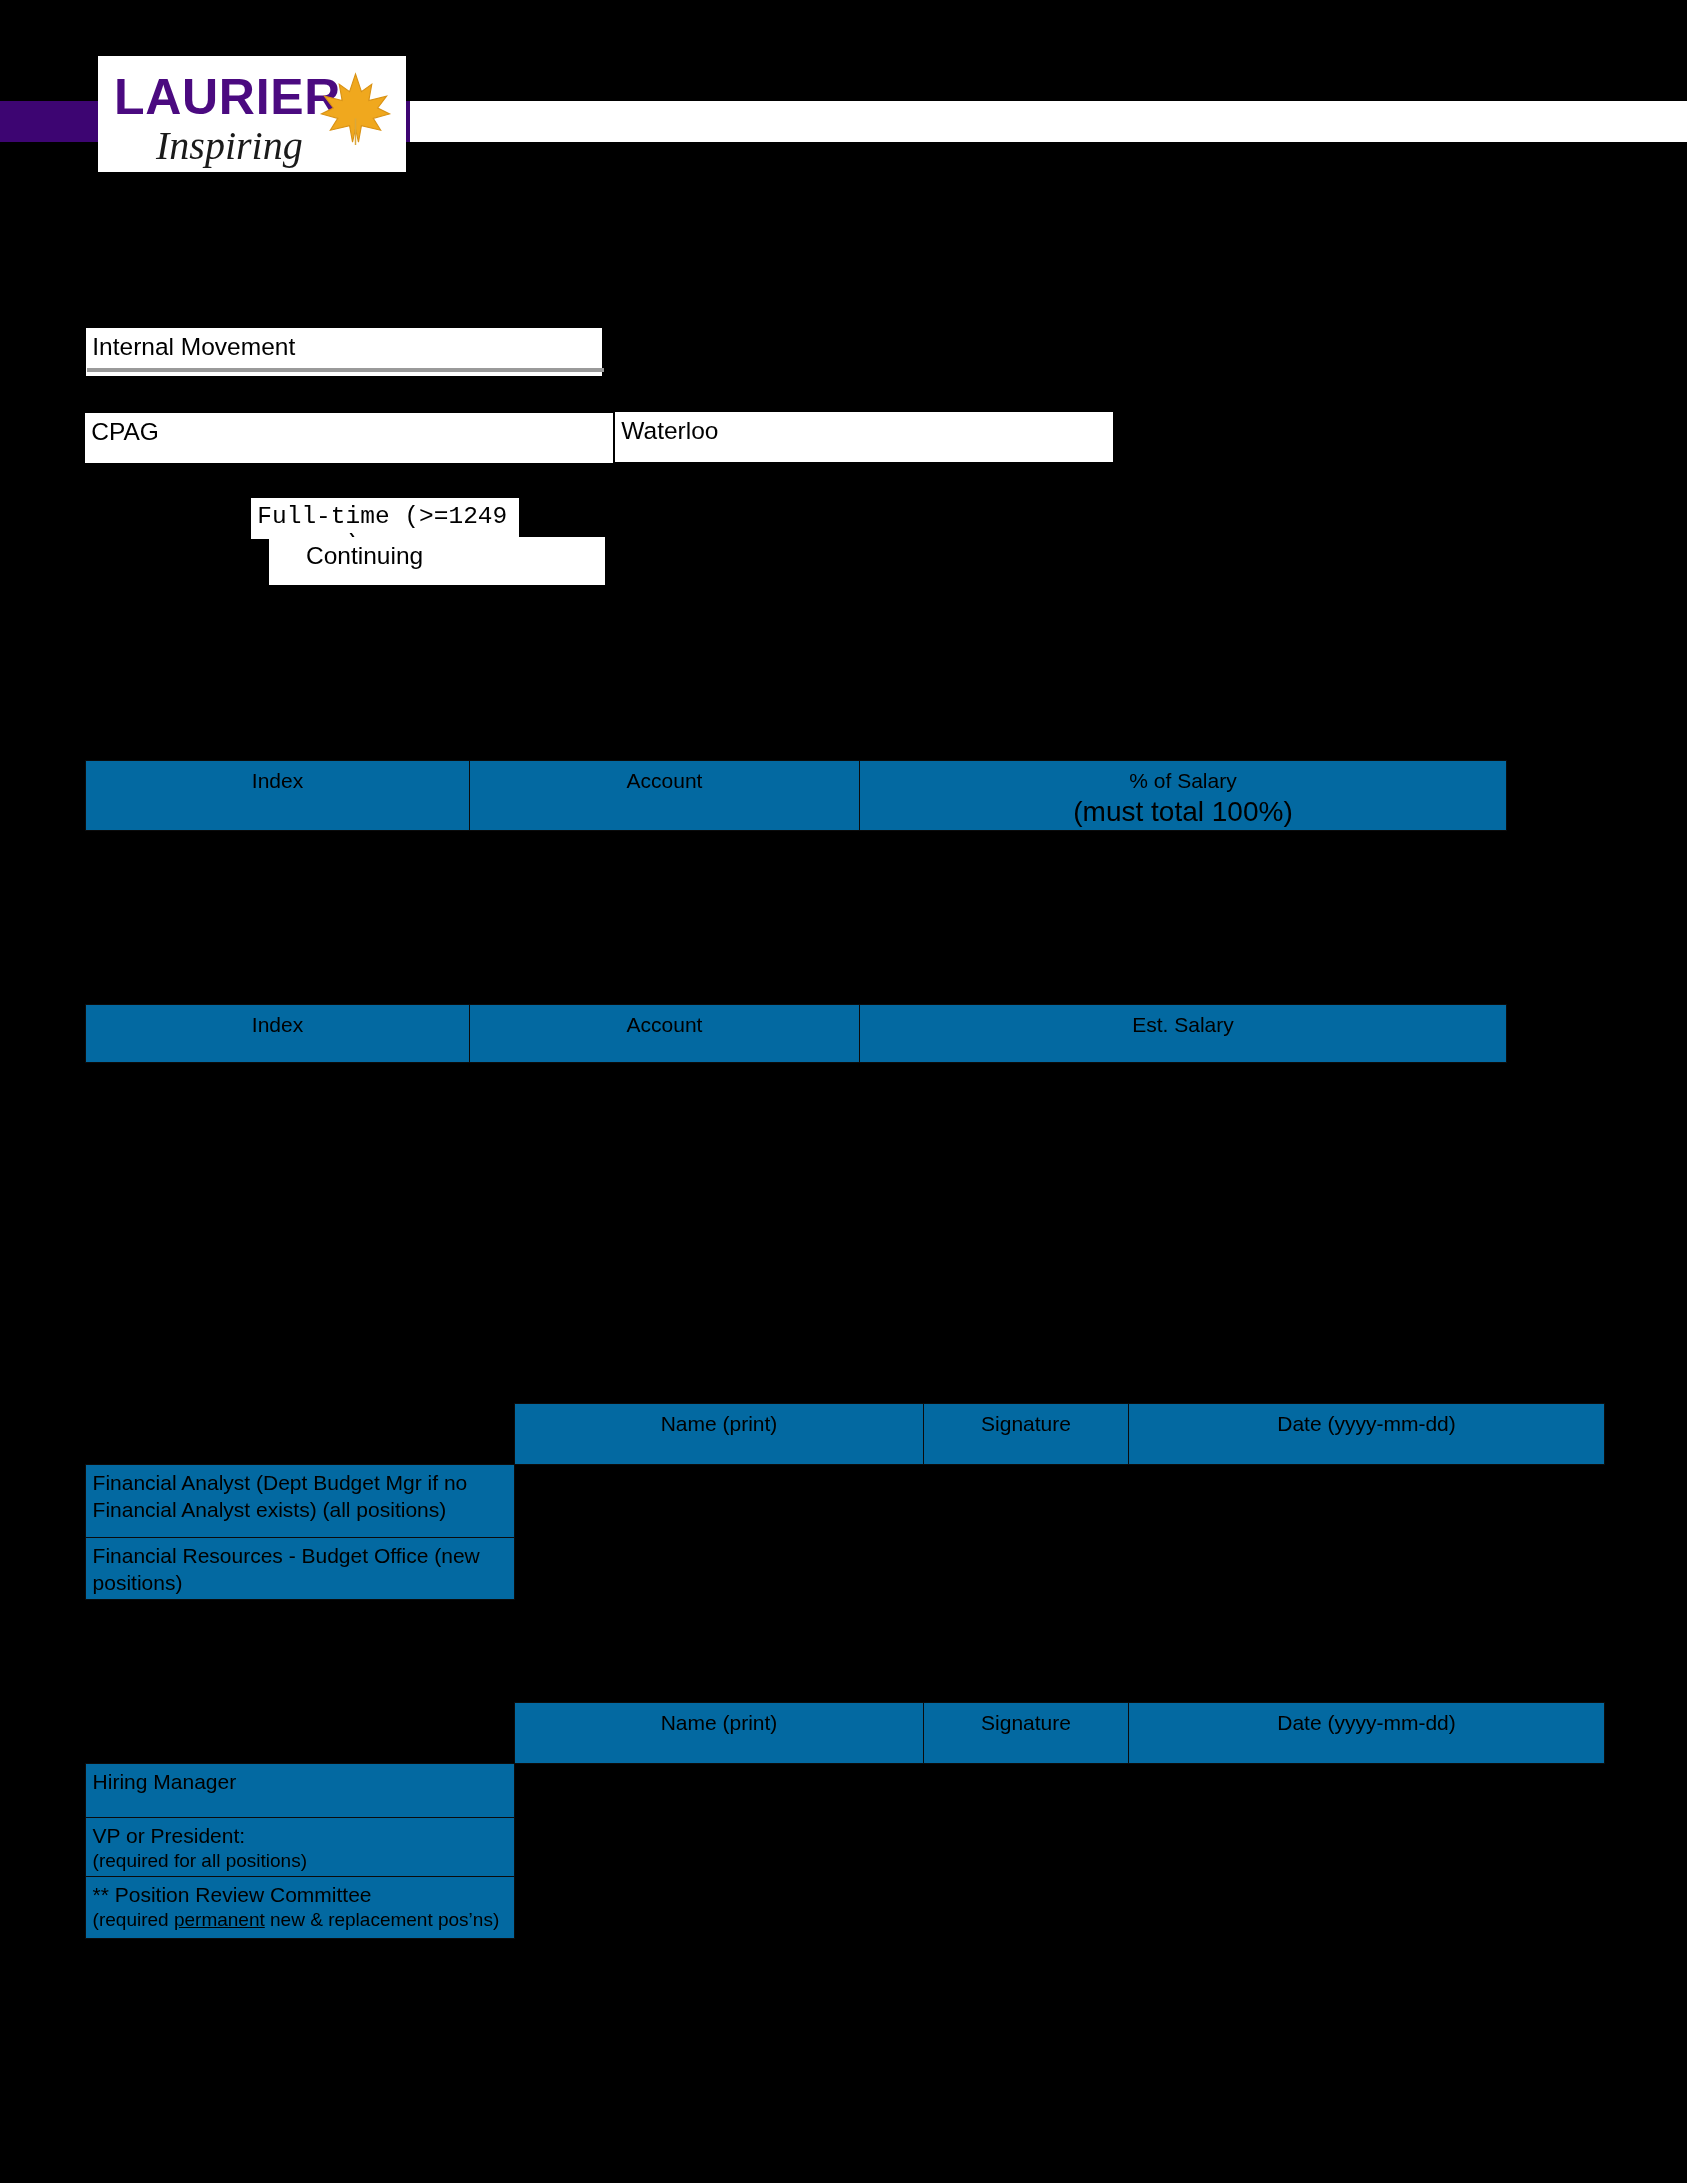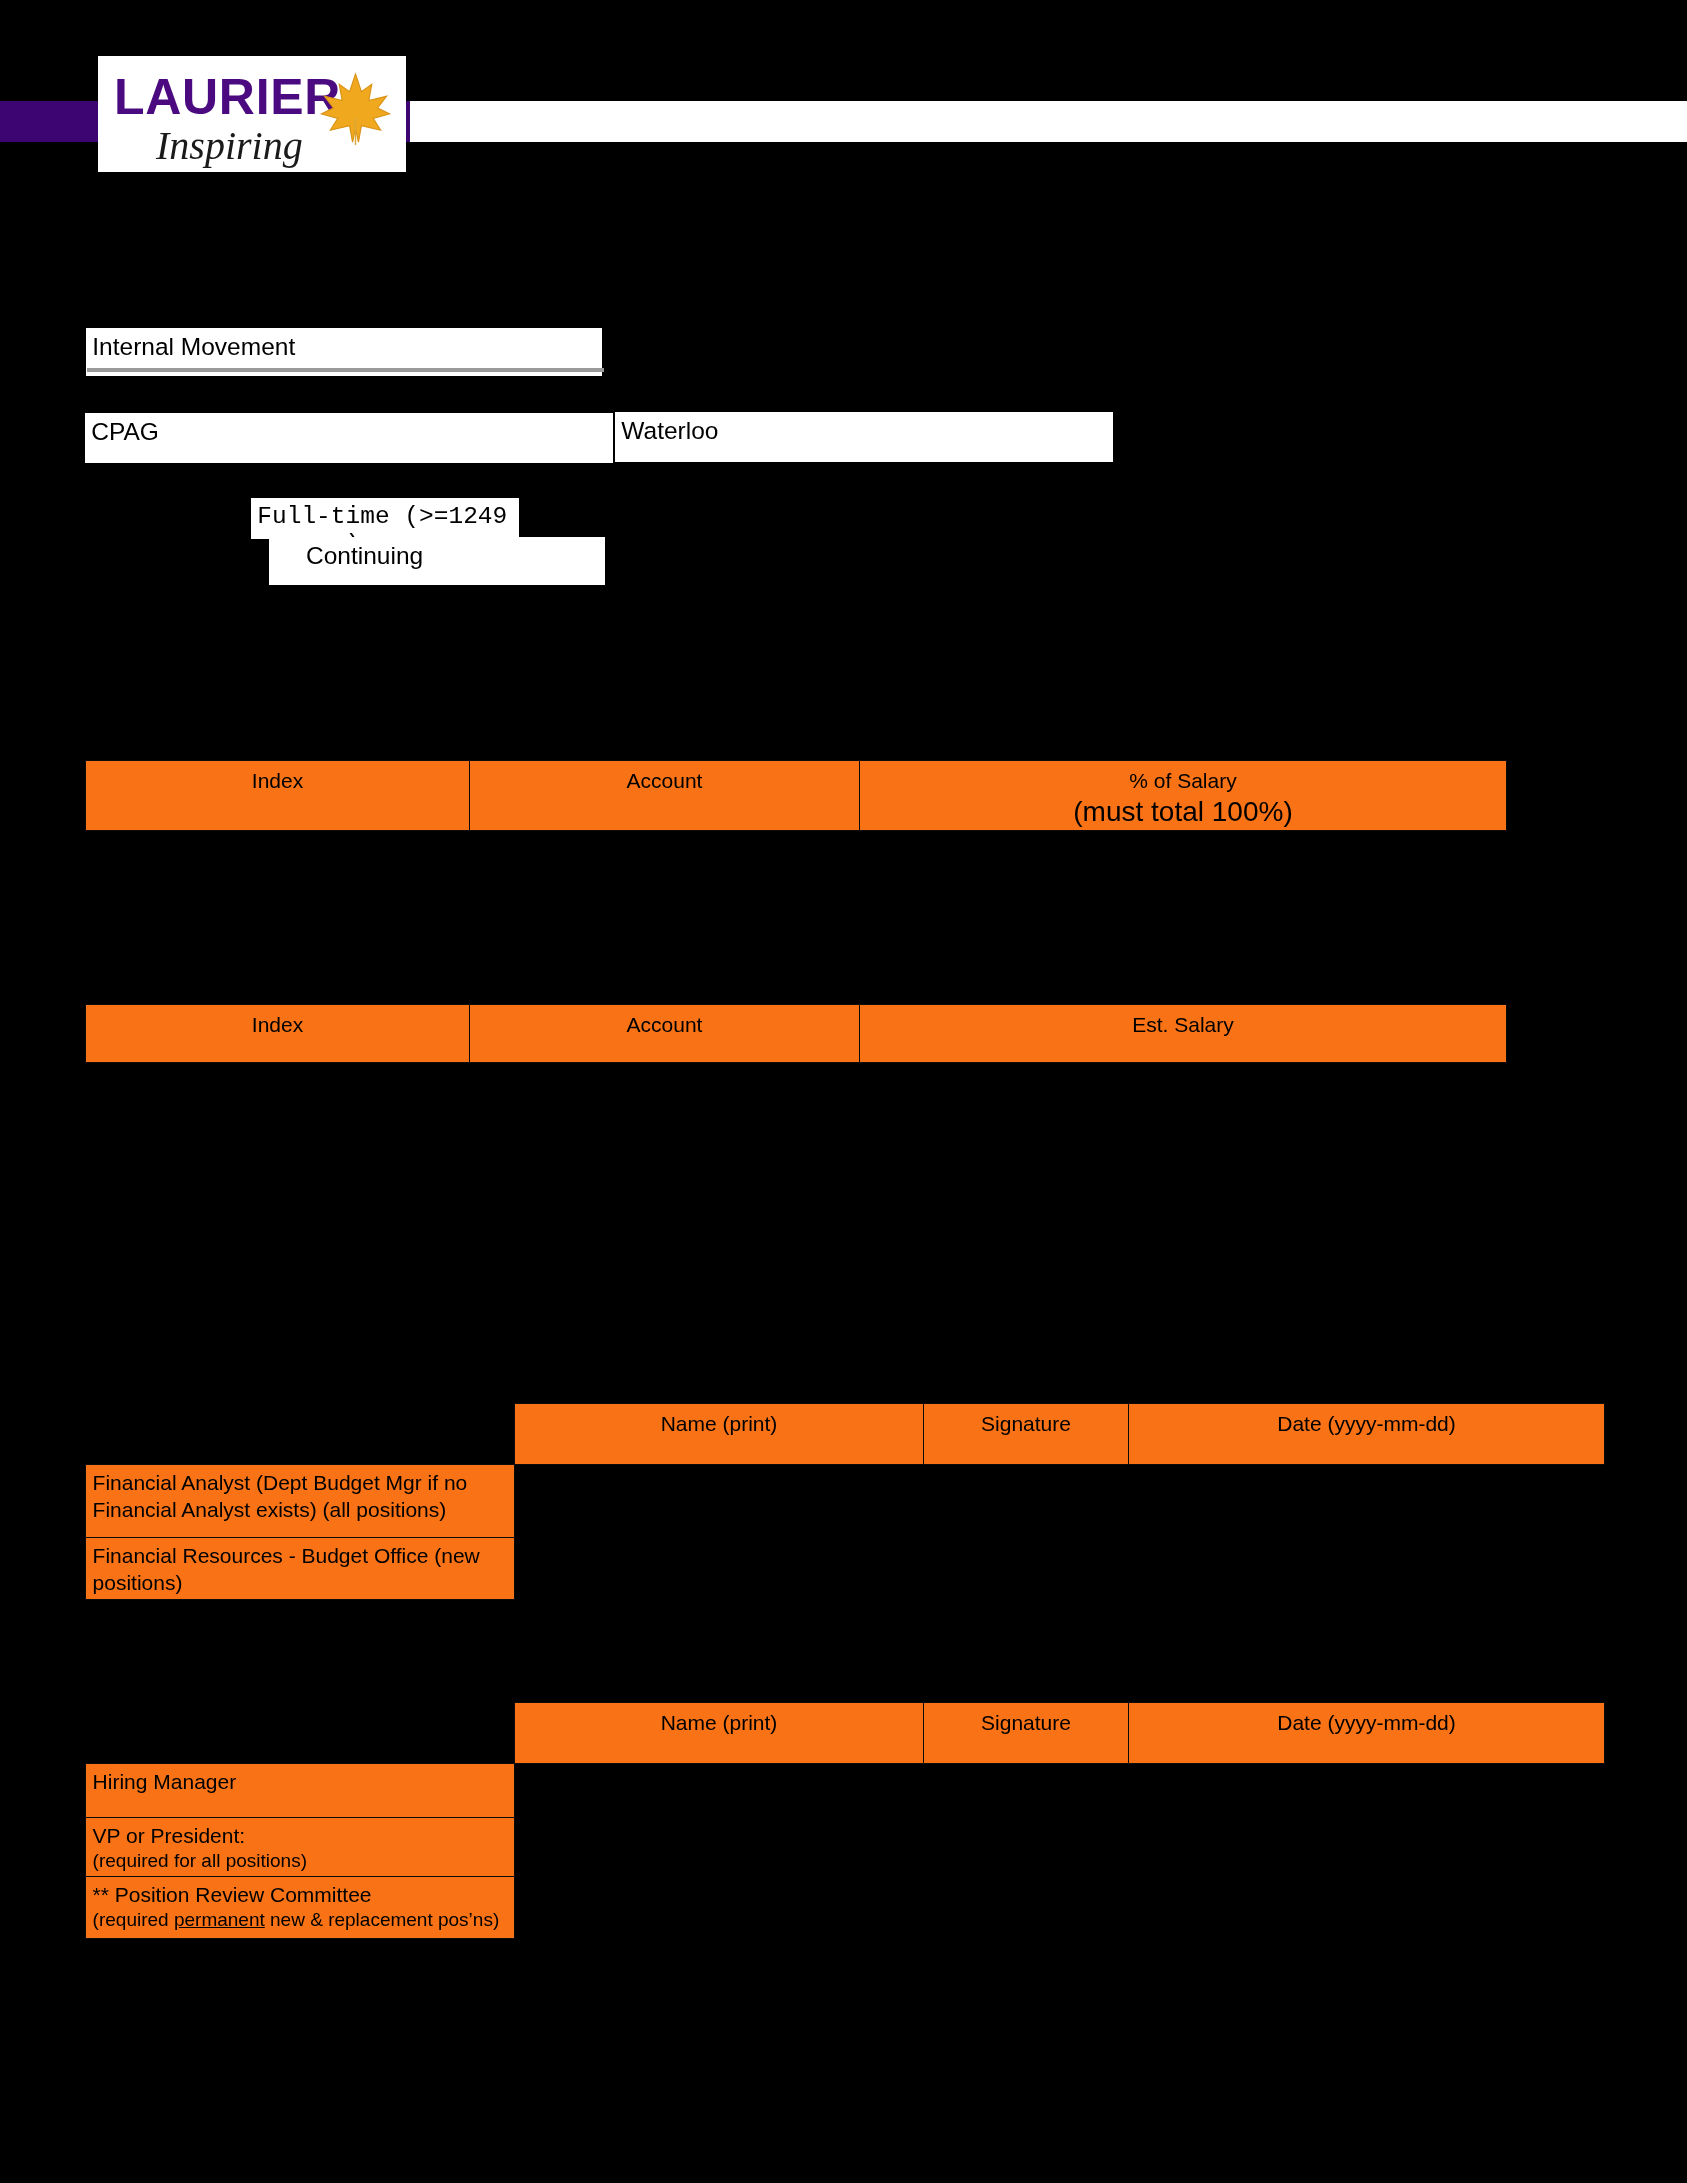--- a/index.html
+++ b/index.html
@@ -85,21 +85,21 @@
   #field-duration    { left: 269px; top: 529px;  width: 336px; height: 48px; padding-left: 36px; }
 
   
   .tbl {
     position: absolute;
     border-collapse: collapse;
     table-layout: fixed;
     font-family: "Liberation Sans", sans-serif;
   }
   .tbl td {
-    background: #f97316;
+    background: #0369a1;
     border: 1.3px solid #0b0b0b;
     color: #000000;
     vertical-align: top;
     box-sizing: border-box;
   }
   .tbl td.hdr {
     text-align: center;
     font-size: 21px;
     line-height: 1.28;
     padding-top: 6.6px;

